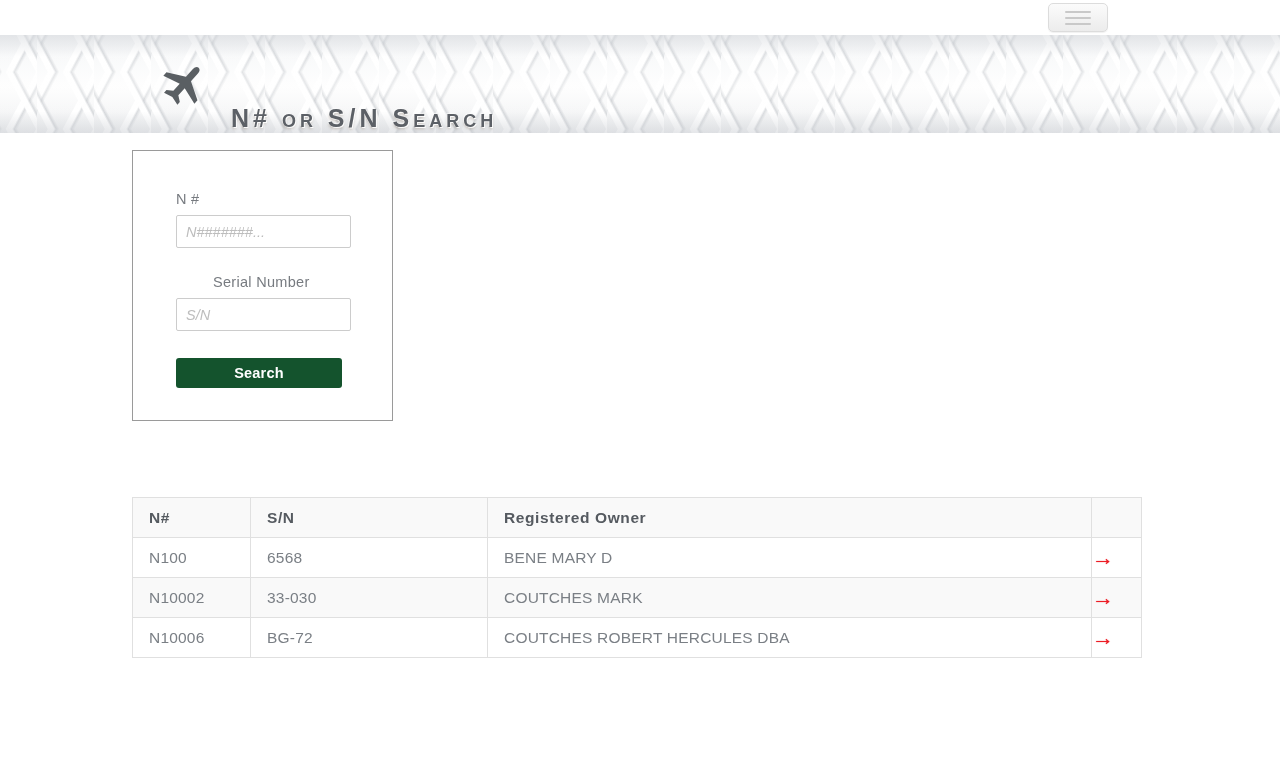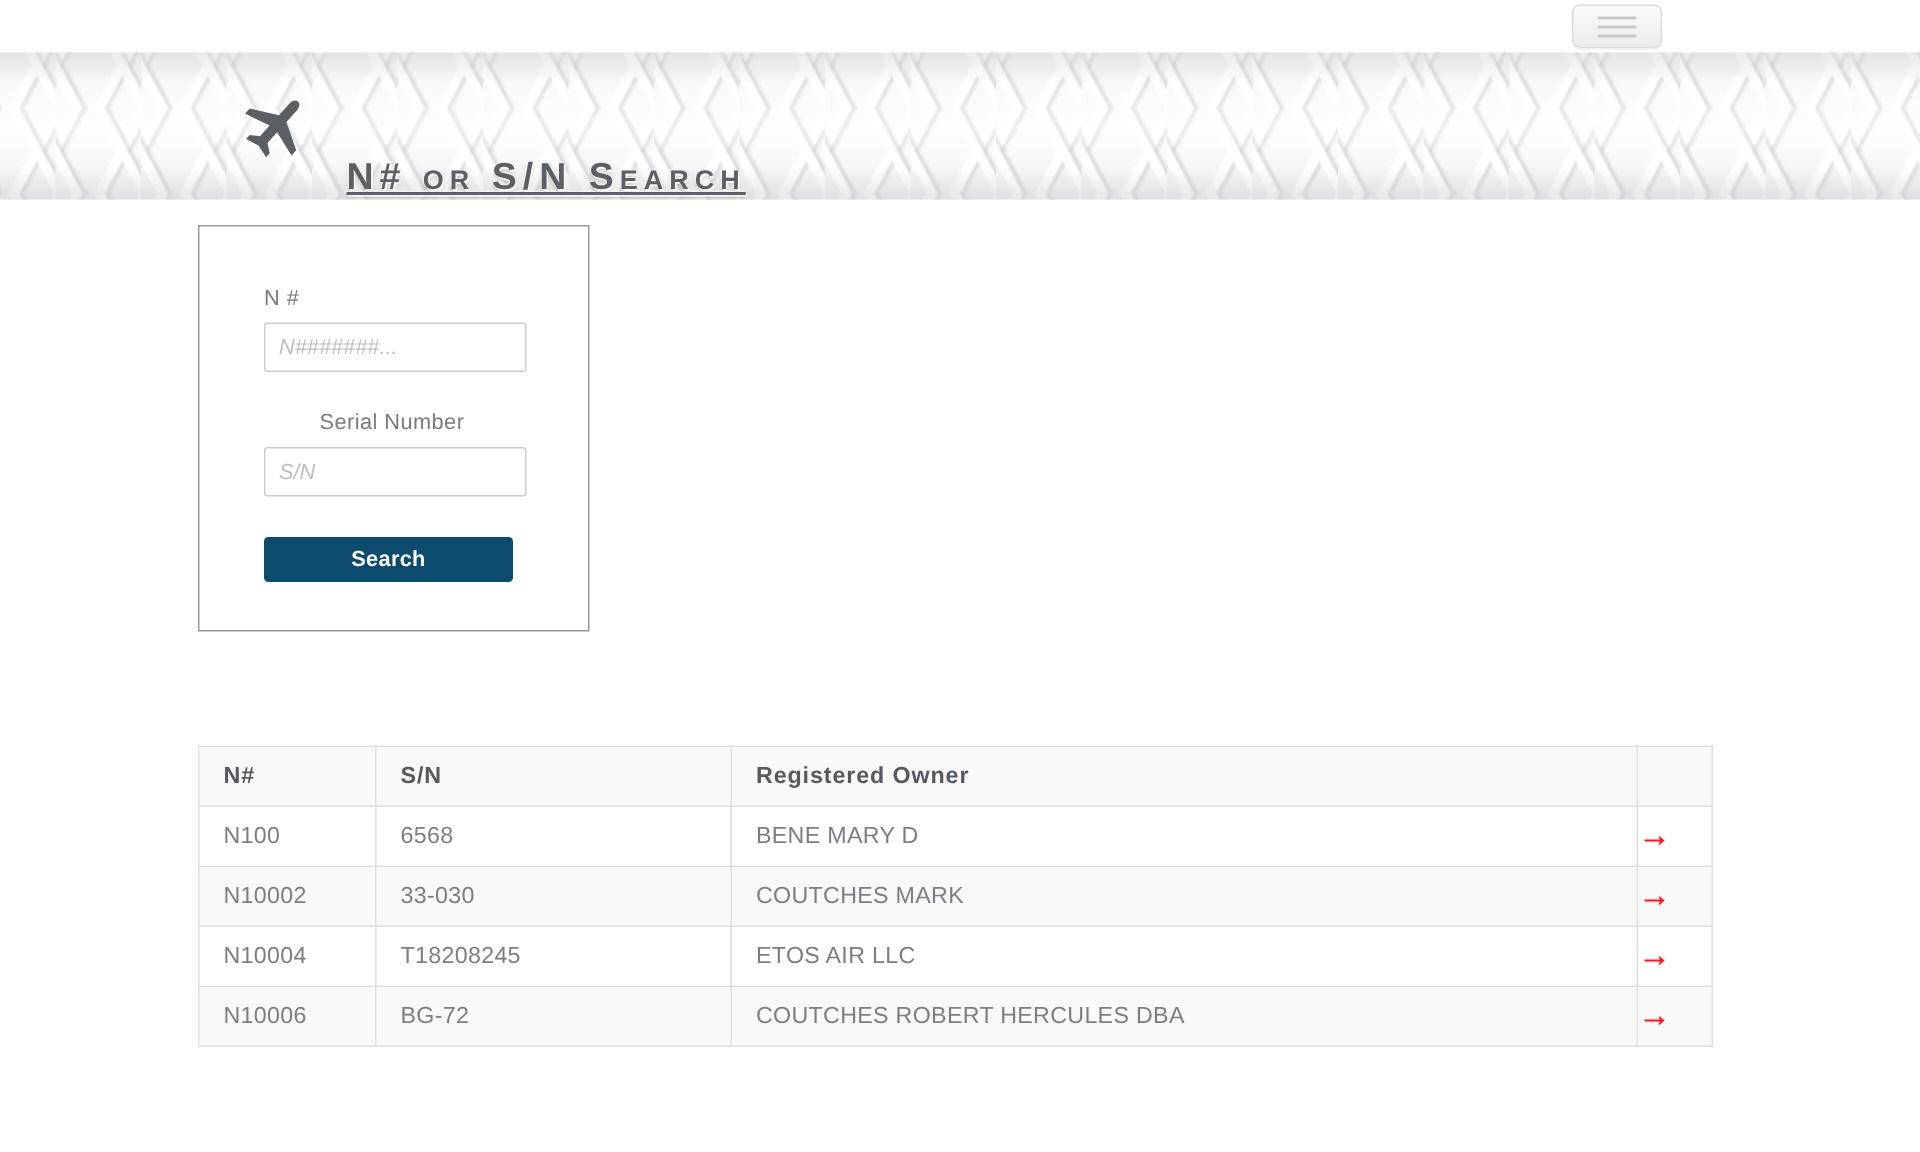--- a/index.html
+++ b/index.html
@@ -85,21 +85,20 @@
     font-size: 25px;
     font-weight: bold;
     font-variant: small-caps;
     letter-spacing: 4px;
     color: #5c6066;
     white-space: nowrap;
     text-shadow:
       1px 1px 0 rgba(255,255,255,.9),
      -1px -1px 0 rgba(255,255,255,.55),
       0 2px 3px rgba(120,100,80,.35);
-    text-decoration: underline;
   }
 
   
   .search-panel {
     position: absolute; left: 132px; top: 150px;
     width: 261px; height: 271px;
     border: 1px solid #9a9a9a;
     background: #ffffff;
   }
   .field-label {
@@ -124,21 +123,21 @@
   }
   .text-input::placeholder {
     color: #bdbdbd;
     font-style: italic;
   }
   .input-n  { top: 64px; }
   .input-sn { top: 147px; }
   .search-btn {
     position: absolute; left: 43px; top: 207px;
     width: 166px; height: 30px;
-    background: #0c4a6e;
+    background: #14532d;
     border: none;
     border-radius: 3px;
     color: #ffffff;
     font-family: "Liberation Sans", sans-serif;
     font-size: 14.5px;
     font-weight: bold;
     letter-spacing: .2px;
     cursor: pointer;
   }
 
@@ -234,25 +233,19 @@
         <td class="col-owner">BENE MARY D</td>
         <td class="col-act"><span class="go-arrow">→</span></td>
       </tr>
       <tr>
         <td class="col-nnum">N10002</td>
         <td class="col-sn">33-030</td>
         <td class="col-owner">COUTCHES MARK</td>
         <td class="col-act"><span class="go-arrow">→</span></td>
       </tr>
       <tr>
-        <td class="col-nnum">N10004</td>
-        <td class="col-sn">T18208245</td>
-        <td class="col-owner">ETOS AIR LLC</td>
-        <td class="col-act"><span class="go-arrow">→</span></td>
-      </tr>
-      <tr>
         <td class="col-nnum">N10006</td>
         <td class="col-sn">BG-72</td>
         <td class="col-owner">COUTCHES ROBERT HERCULES DBA</td>
         <td class="col-act"><span class="go-arrow">→</span></td>
       </tr>
     </tbody>
 </table>
 
 </body></html>

